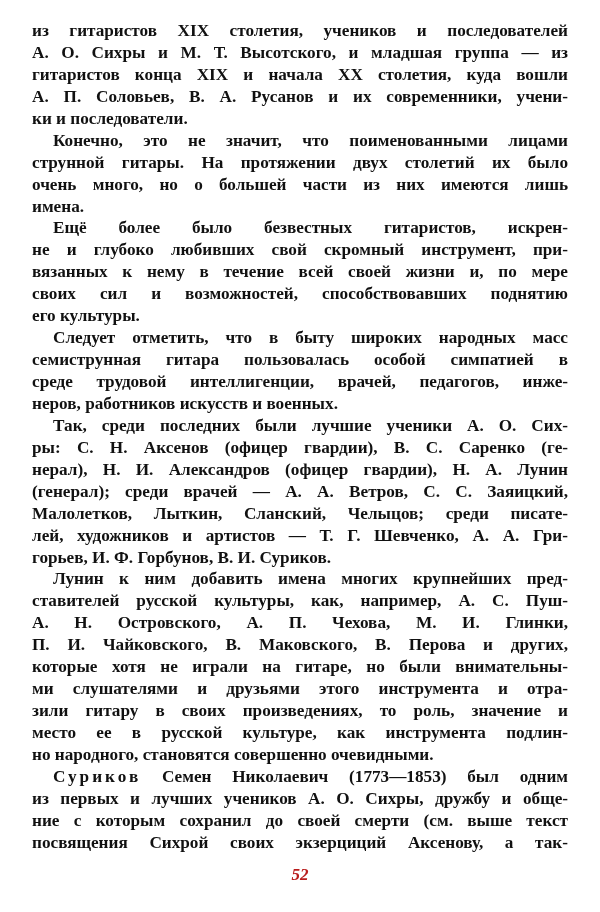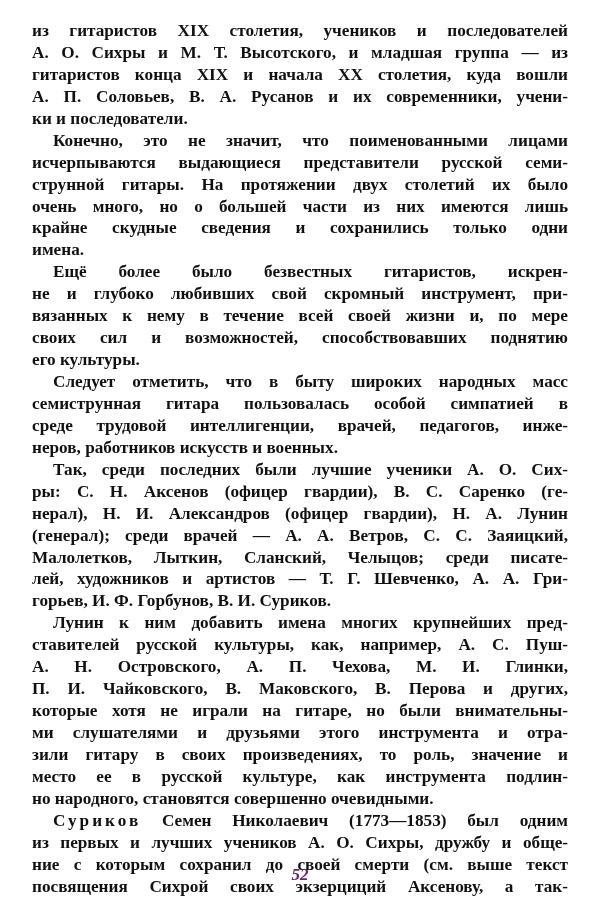--- a/index.html
+++ b/index.html
@@ -15,42 +15,40 @@
     display: block; white-space: nowrap;
     text-align: justify; text-align-last: justify;
     height: 21.95px; overflow: visible;
   }
   .line.last { text-align-last: left; }
   .line.indent { padding-left: 21px; }
   .spaced { letter-spacing: 3px; }
   .page-number {
     position: absolute; left: 0; width: 600px; top: 865px;
     text-align: center; font-family: "Liberation Serif", serif;
-    font-style: italic; font-weight: bold; font-size: 17px; color: #701a75;
+    font-style: italic; font-weight: bold; font-size: 17px; color: #b91c1c;
   }
 </style>
 </head>
 <body>
 
 <div class="page">
 
   <div>
     <span class="line">из гитаристов XIX столетия, учеников и последователей</span>
     <span class="line">А. О. Сихры и М. Т. Высотского, и младшая группа — из</span>
     <span class="line">гитаристов конца XIX и начала XX столетия, куда вошли</span>
     <span class="line">А. П. Соловьев, В. А. Русанов и их современники, учени-</span>
     <span class="line last">ки и последователи.</span>
   </div>
 
   <div>
     <span class="line indent">Конечно, это не значит, что поименованными лицами</span>
-    <span class="line">исчерпываются выдающиеся представители русской семи-</span>
     <span class="line">струнной гитары. На протяжении двух столетий их было</span>
     <span class="line">очень много, но о большей части из них имеются лишь</span>
-    <span class="line">крайне скудные сведения и сохранились только одни</span>
     <span class="line last">имена.</span>
   </div>
 
   <div>
     <span class="line indent">Ещё более было безвестных гитаристов, искрен-</span>
     <span class="line">не и глубоко любивших свой скромный инструмент, при-</span>
     <span class="line">вязанных к нему в течение всей своей жизни и, по мере</span>
     <span class="line">своих сил и возможностей, способствовавших поднятию</span>
     <span class="line last">его культуры.</span>
   </div>

